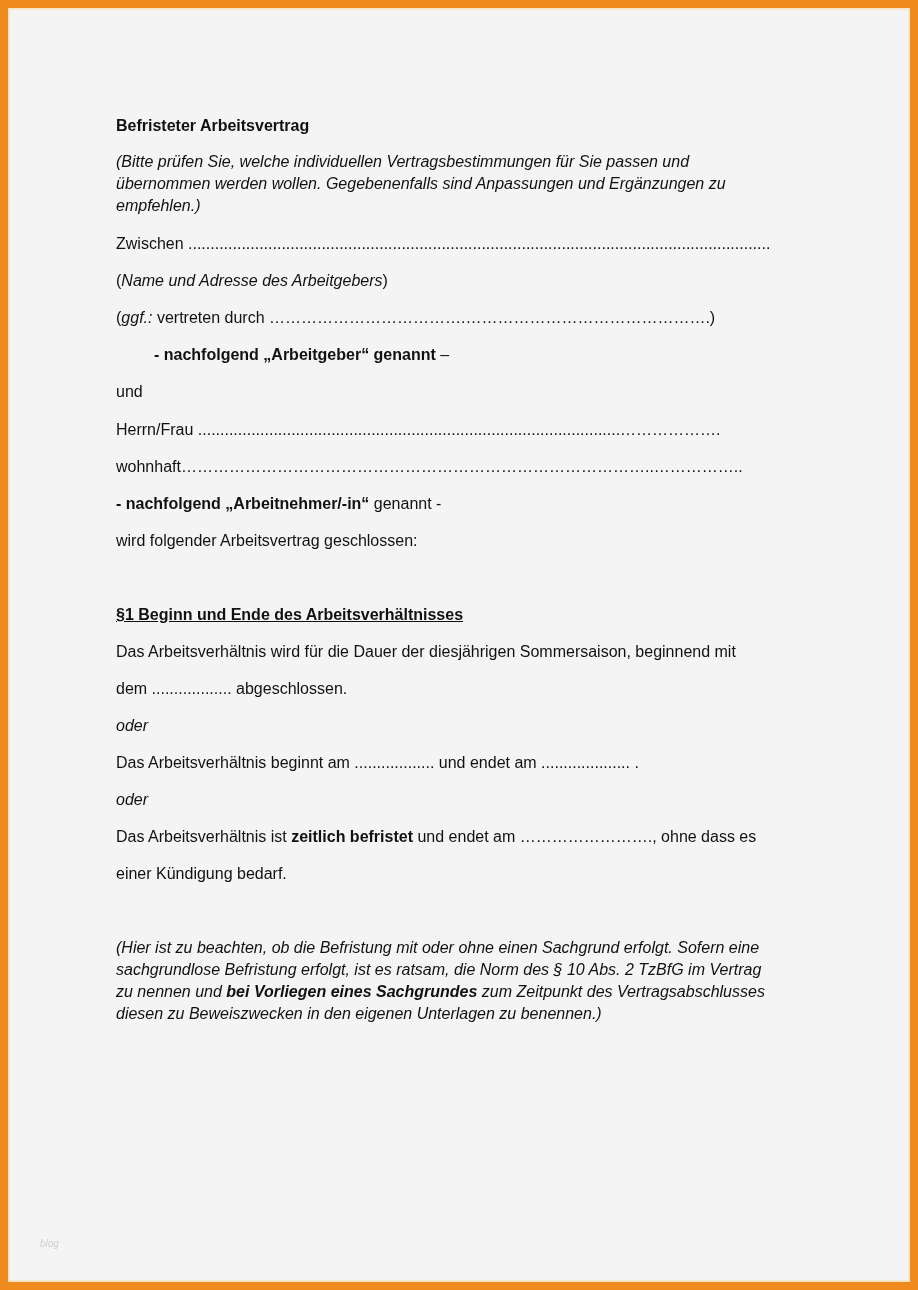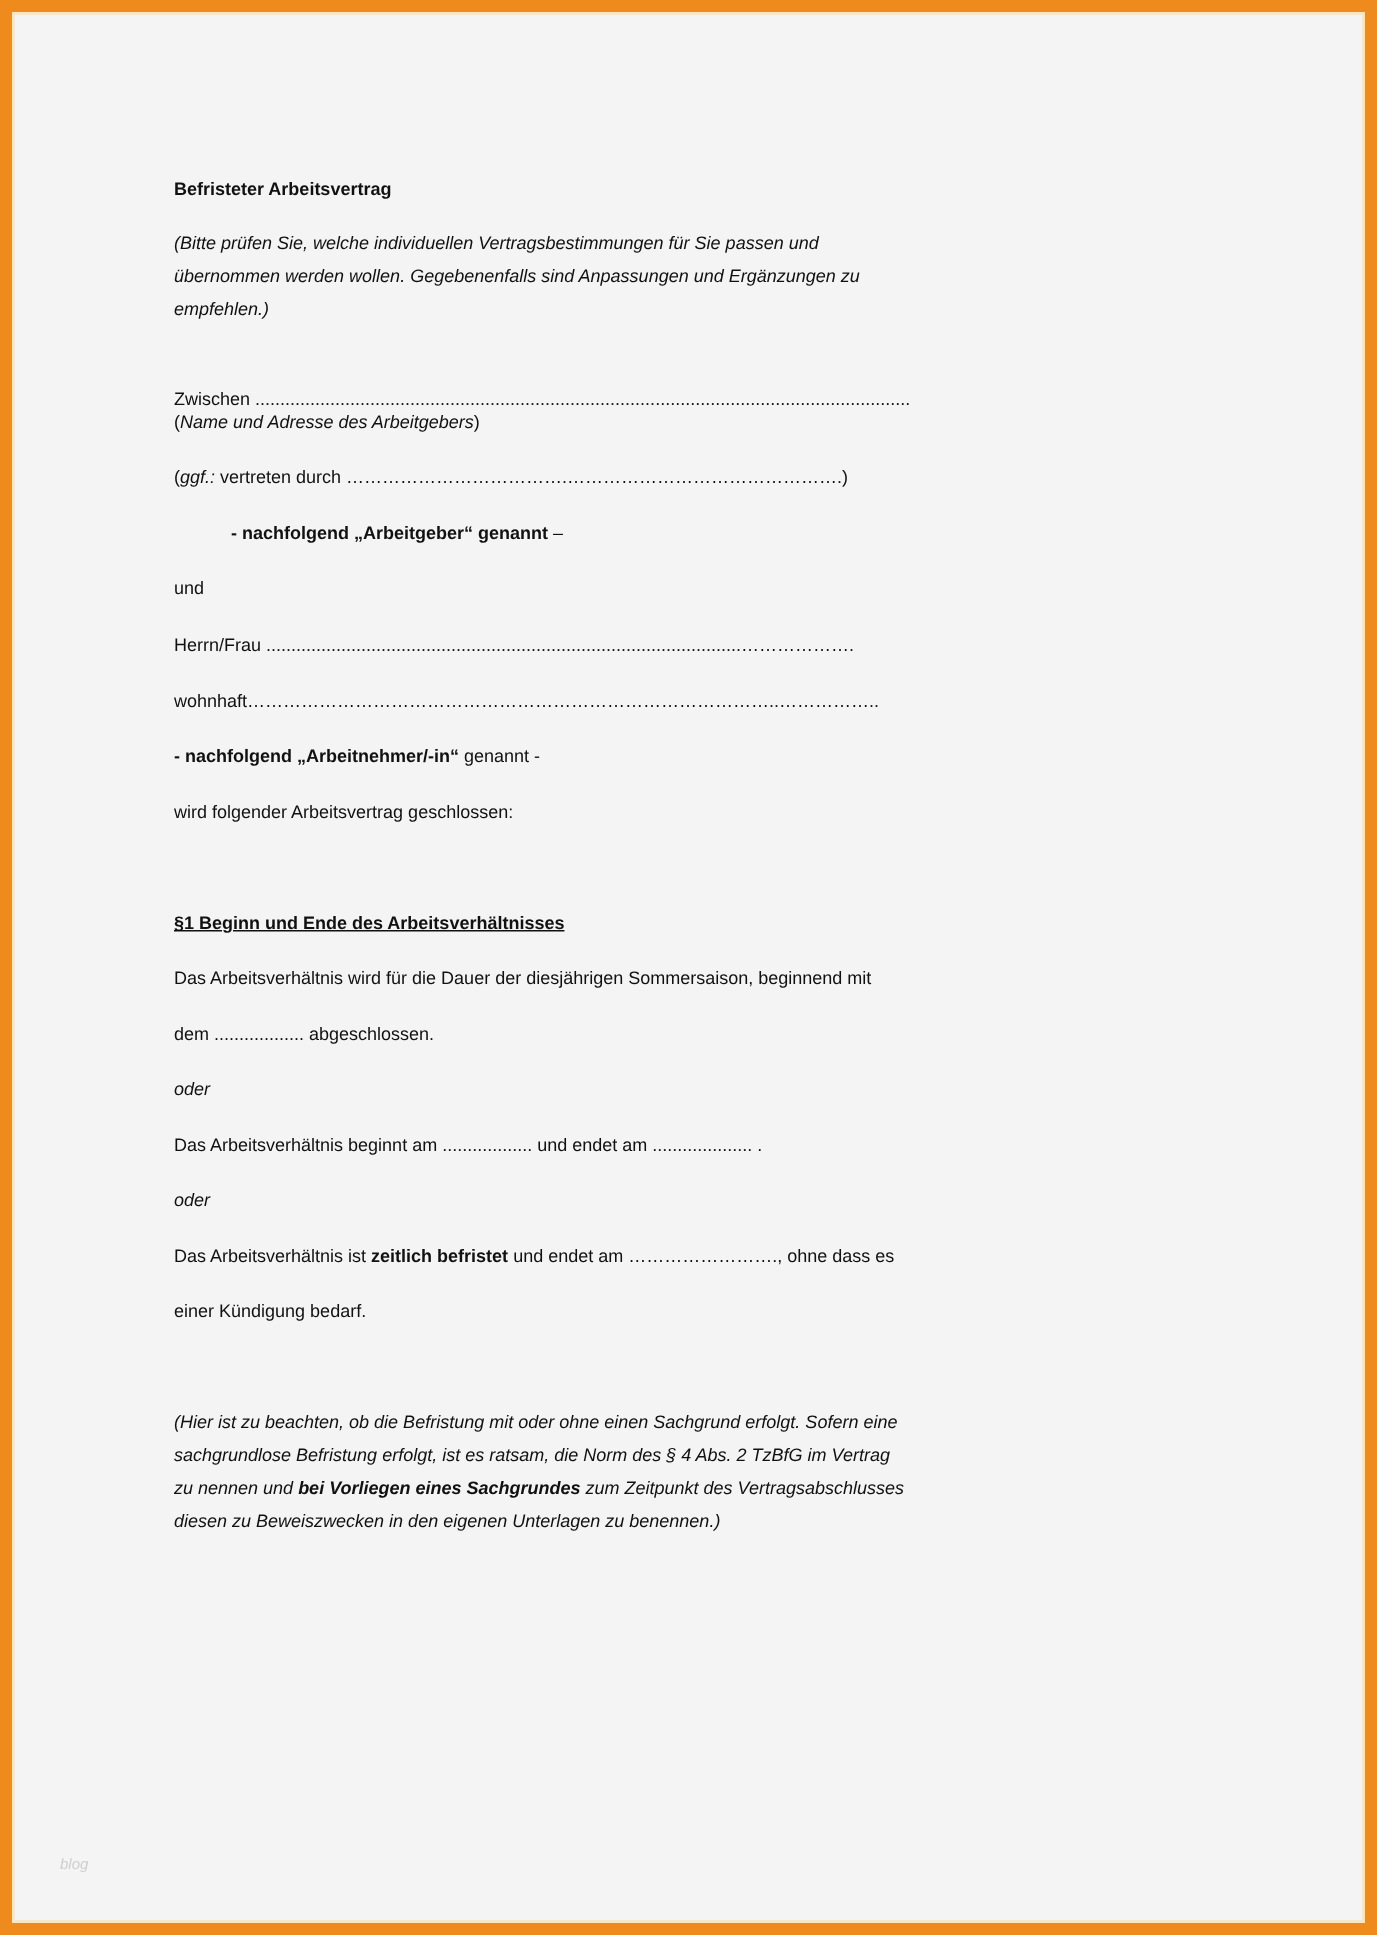--- a/index.html
+++ b/index.html
@@ -12,21 +12,21 @@
   .frame {
     position: absolute; left: 0; top: 0; width: 918px; height: 1290px;
     box-sizing: border-box;
     border: 8px solid #ef8a1c;
     box-shadow: inset 0 0 0 2px #f7e7c8;
     background: #f4f4f4;
   }
   .page { position: absolute; left: 116px; top: 0; width: 700px; }
   .line {
     position: absolute; left: 0; white-space: nowrap;
-    font-size: 12px; line-height: 20px;
+    font-size: 16px; line-height: 20px;
   }
   .b { font-weight: bold; }
   .i { font-style: italic; }
   .watermark {
     position: absolute; left: 40px; top: 1238px;
     font-size: 10px; color: #cfcfcf; font-style: italic;
   }
 </style>
 </head>
 <body>
@@ -34,21 +34,21 @@
 <div class="frame"></div>
 
 <div class="page">
 
   <div class="line b" style="top:116px;">Befristeter Arbeitsvertrag</div>
 
   <div class="line i" style="top:152px;">(Bitte prüfen Sie, welche individuellen Vertragsbestimmungen für Sie passen und</div>
   <div class="line i" style="top:174px;">übernommen werden wollen. Gegebenenfalls sind Anpassungen und Ergänzungen zu</div>
   <div class="line i" style="top:196px;">empfehlen.)</div>
 
-  <div class="line" style="top:234px;margin-top:22px;">
+  <div class="line" style="top:234px;">
     <span>Zwischen</span>
     <span>...................................................................................................................................</span>
   </div>
 
   <div class="line" style="top:271px;"><span>(</span><span class="i">Name und Adresse des Arbeitgebers</span><span>)</span></div>
 
   <div class="line" style="top:308px;"><span>(</span><span class="i">ggf.:</span><span> vertreten durch </span><span>……………………………….……………………………………….)</span></div>
 
   <div class="line" style="top:345px;margin-left:38px;"><span class="b">- nachfolgend „Arbeitgeber“ genannt</span><span> –</span></div>
 
@@ -70,19 +70,19 @@
   <div class="line i" style="top:716px;">oder</div>
 
   <div class="line" style="top:753px;">Das Arbeitsverhältnis beginnt am .................. und endet am .................... .</div>
 
   <div class="line i" style="top:790px;">oder</div>
 
   <div class="line" style="top:827px;"><span>Das Arbeitsverhältnis ist </span><span class="b">zeitlich befristet</span><span> und endet am ……………………., ohne dass es</span></div>
   <div class="line" style="top:864px;">einer Kündigung bedarf.</div>
 
   <div class="line i" style="top:938px;">(Hier ist zu beachten, ob die Befristung mit oder ohne einen Sachgrund erfolgt. Sofern eine</div>
-  <div class="line i" style="top:960px;">sachgrundlose Befristung erfolgt, ist es ratsam,  die Norm des § 4 Abs. 2 TzBfG im Vertrag</div>
+  <div class="line i" style="top:960px;">sachgrundlose Befristung erfolgt, ist es ratsam,  die Norm des § 10 Abs. 2 TzBfG im Vertrag</div>
   <div class="line i" style="top:982px;text-align:right;"><span>zu nennen und </span><span class="b">bei Vorliegen eines Sachgrundes</span><span> zum Zeitpunkt des Vertragsabschlusses</span></div>
   <div class="line i" style="top:1004px;">diesen zu Beweiszwecken in den eigenen Unterlagen zu benennen.)</div>
 
 </div>
 
 <div class="watermark">blog</div>
 
 </body></html>

